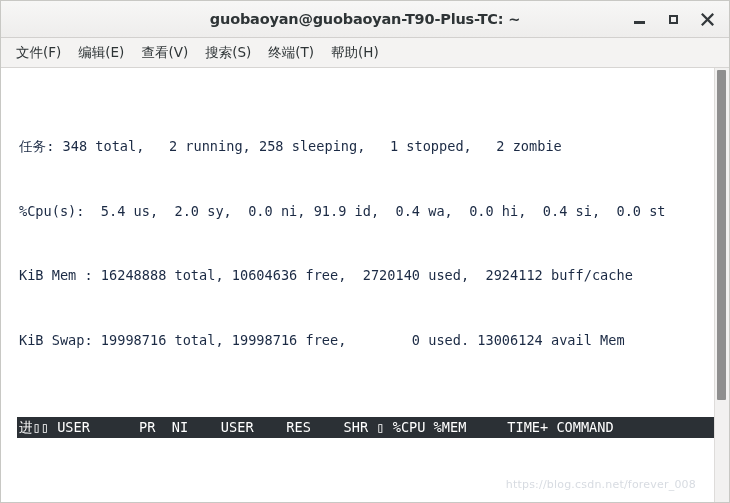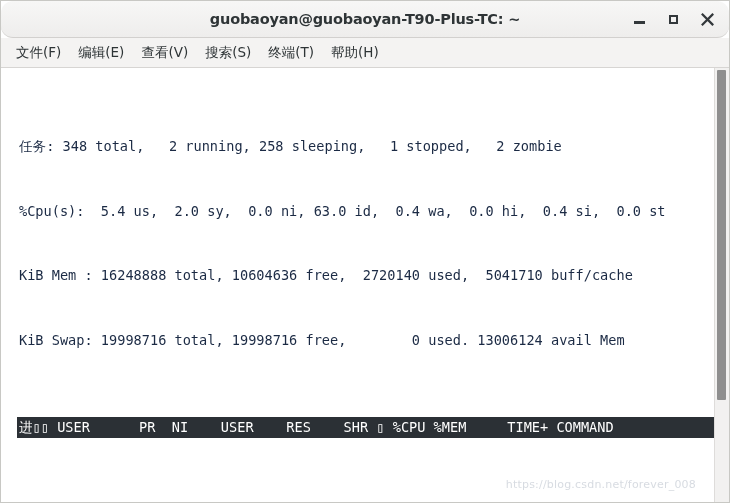--- a/index.html
+++ b/index.html
@@ -26,21 +26,20 @@
 
   
   .titlebar {
     height: 36px;
     min-height: 36px;
     background: linear-gradient(#f7f7f6, #eeedec);
     border-bottom: 1px solid #d2d0ce;
     display: flex;
     align-items: center;
     position: relative;
-    border-radius: 12px;
   }
   .title-text {
     position: absolute;
     left: 0;
     right: 0;
     text-align: center;
     font-size: 14.5px;
     font-weight: bold;
     color: #2e3436;
     font-family: "DejaVu Sans", sans-serif;
@@ -192,22 +191,22 @@
     <div class="menu-item">查看(V)</div>
     <div class="menu-item">搜索(S)</div>
     <div class="menu-item">终端(T)</div>
     <div class="menu-item">帮助(H)</div>
   </div>
 
   <div class="term-wrap">
     <div class="term">
 
       <div class="line">任务: 348 total,   2 running, 258 sleeping,   1 stopped,   2 zombie</div>
-      <div class="line">%Cpu(s):  5.4 us,  2.0 sy,  0.0 ni, 63.0 id,  0.4 wa,  0.0 hi,  0.4 si,  0.0 st</div>
-      <div class="line">KiB Mem : 16248888 total, 10604636 free,  2720140 used,  5041710 buff/cache</div>
+      <div class="line">%Cpu(s):  5.4 us,  2.0 sy,  0.0 ni, 91.9 id,  0.4 wa,  0.0 hi,  0.4 si,  0.0 st</div>
+      <div class="line">KiB Mem : 16248888 total, 10604636 free,  2720140 used,  2924112 buff/cache</div>
       <div class="line">KiB Swap: 19998716 total, 19998716 free,        0 used. 13006124 avail Mem</div>
 
       <div class="line hdr-line">进▯▯ USER      PR  NI    USER    RES    SHR ▯ %CPU %MEM     TIME+ COMMAND</div>
 
       
       
       
       
       
       

